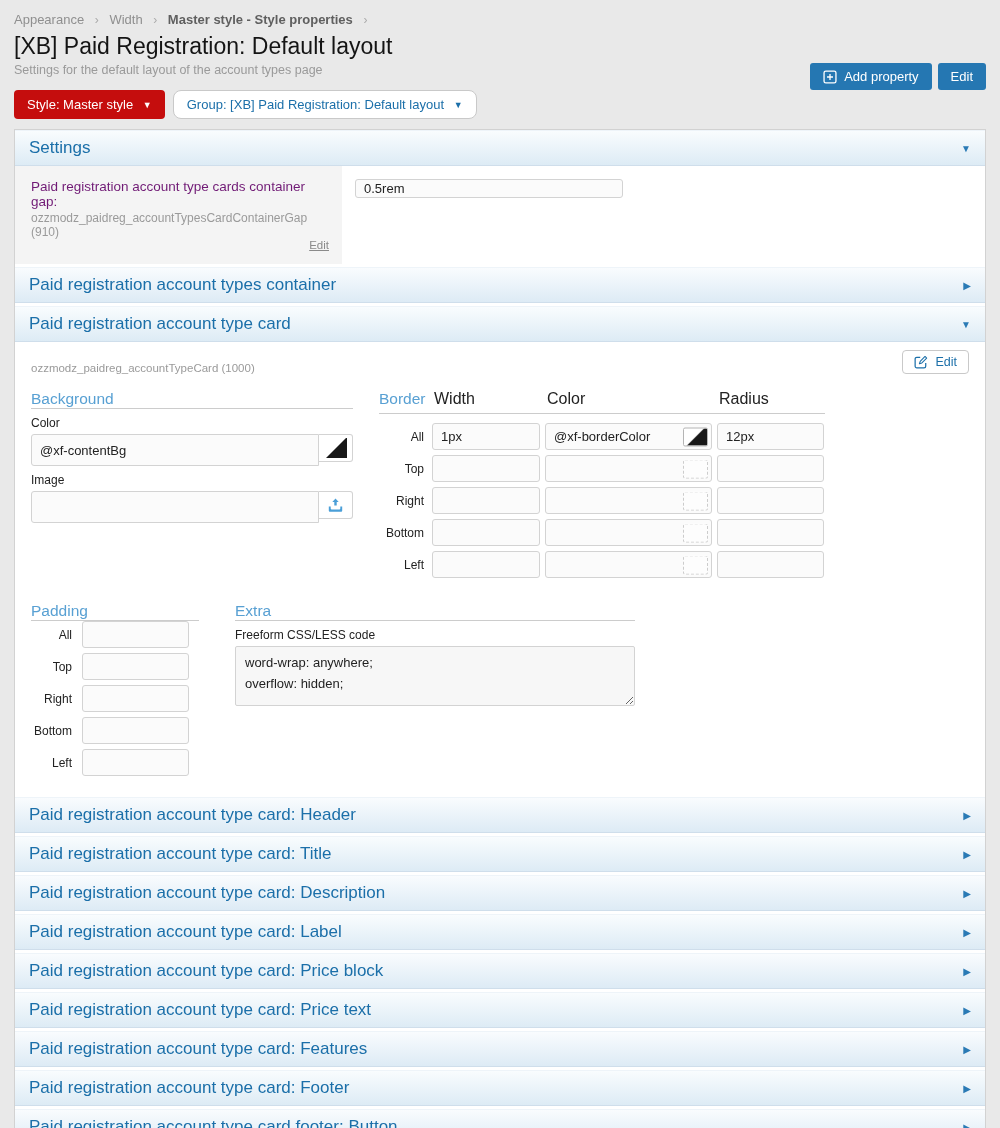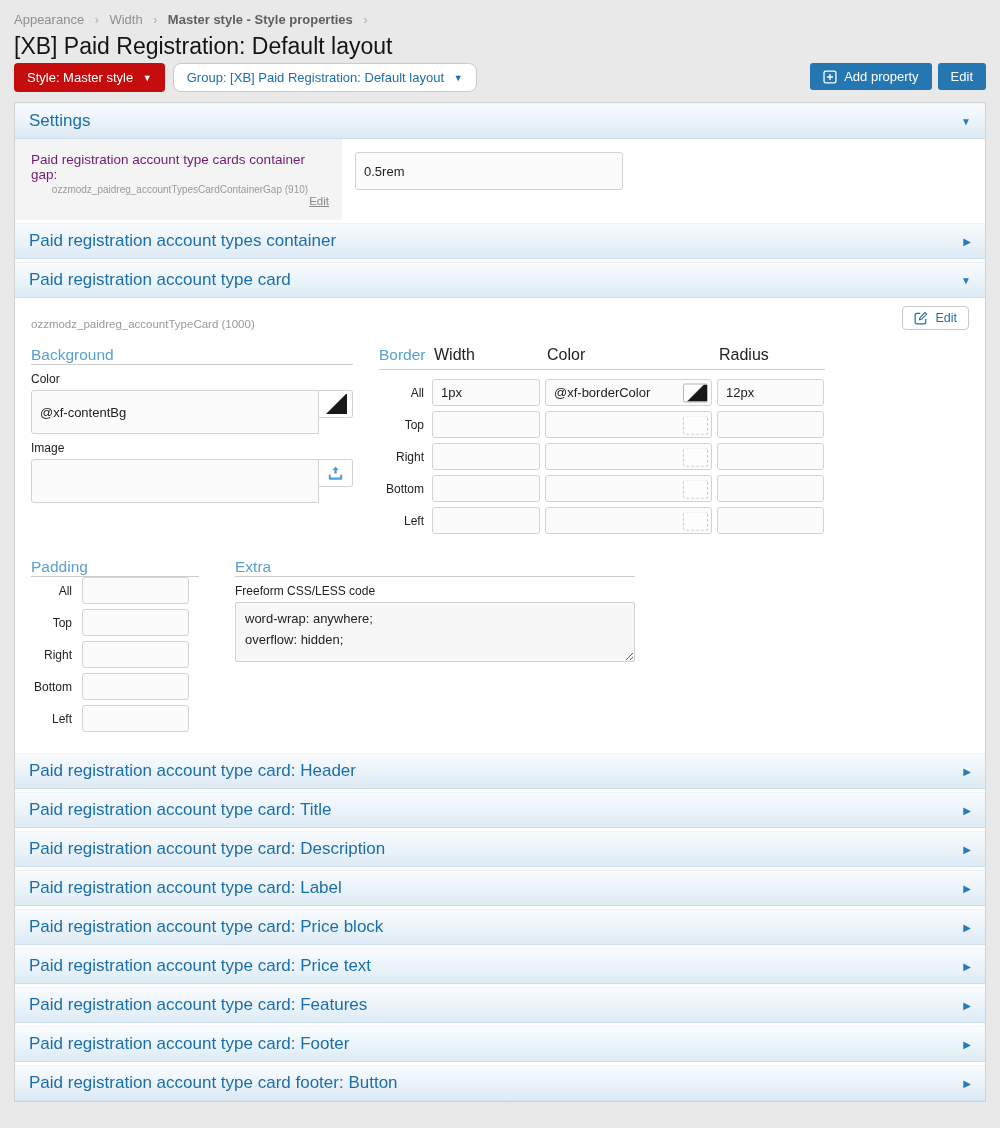--- a/index.html
+++ b/index.html
@@ -49,27 +49,27 @@
     border-top: 1px solid #eef4f9; border-bottom: 1px solid #cfdeeb;
   }
   .bar-title { font-size: 17px; color: #1b6fa9; }
   .caret { color: #2a7ab5; font-size: 10px; }
   .gap { height: 3px; background: #fff; }
 
   
   .settings-body { display: flex; }
   .settings-left { width: 327px; background: #f4f4f4; padding: 13px 13px 13px 16px; }
   .settings-label { font-size: 13.5px; color: #701a75; margin-bottom: 2px; }
-  .settings-hint { font-size: 10px; color: #9a9a9a; text-align: center; }
+  .settings-hint { font-size: 12px; color: #9a9a9a; text-align: left; }
   .settings-edit { font-size: 11.5px; color: #8a8a8a; text-align: right; text-decoration: underline; display: block; cursor: pointer; }
   .settings-right { flex: 1; padding: 13px; }
 
   input.text {
     background: #fbfbfb; border: 1px solid #d3d3d3; border-radius: 3px;
-    height: 38px; font-size: 13px; padding: 0 8px; font-family: inherit; color: #222;
+    height: 19px; font-size: 13px; padding: 0 8px; font-family: inherit; color: #222;
     outline: none;
   }
   .settings-right input { width: 268px; }
 
   
   .card-body { padding: 8px 16px 18px 16px; }
   .card-meta-row { display: flex; justify-content: space-between; align-items: flex-end; margin-bottom: 16px; }
   .card-meta { font-size: 11.5px; color: #9a9a9a; }
   .btn-edit {
     display: inline-flex; gap: 7px; align-items: center; background: #fff;
@@ -80,21 +80,21 @@
   .subheading { font-size: 15.5px; color: #58a0d3; white-space: nowrap; }
 
   .props-row1 { display: flex; margin-bottom: 24px; }
   .props-row2 { display: flex; }
 
   
   .bg-block { width: 322px; margin-right: 26px; }
   .block-head { border-bottom: 1px solid #ccc; }
   .field-label { font-size: 12px; color: #222; margin: 7px 0 4px; }
   .input-group { display: flex; }
-  .input-group input { flex: 1; min-width: 0; border-radius: 3px 0 0 3px; height: 44px; }
+  .input-group input { flex: 1; min-width: 0; border-radius: 3px 0 0 3px; height: 32px; }
   .append-btn {
     width: 34px; height: 28px; border: 1px solid #d3d3d3; border-left: none;
     border-radius: 0 3px 3px 0; background: #fff; display: flex;
     align-items: center; justify-content: center; cursor: pointer; padding: 0;
   }
   .swatch-tri { width: 22px; height: 20px; background: linear-gradient(135deg, #ffffff 48%, #181818 52%); }
 
   
   .border-block { width: 446px; }
   .border-head {
@@ -157,20 +157,21 @@
               <path d="M8 4.6v6.8M4.6 8h6.8" stroke="#fff" stroke-width="1.5"></path>
             </svg>
         </span>
         <span>Add property</span>
       </button>
       <button class="btn-primary">
         <span>Edit</span>
       </button>
     </div>
     <h1 class="page-title">[XB] Paid Registration: Default layout</h1>
+    <p class="subtitle">Settings for the default layout of the account types page</p>
   </div>
 
   <div class="toolbar">
     <button class="btn-style">
       <span>Style: Master style</span>
       <span class="caret-sm">▼</span>
     </button>
     <button class="btn-group">
       <span>Group: [XB] Paid Registration: Default layout</span>
       <span class="caret-sm">▼</span>

